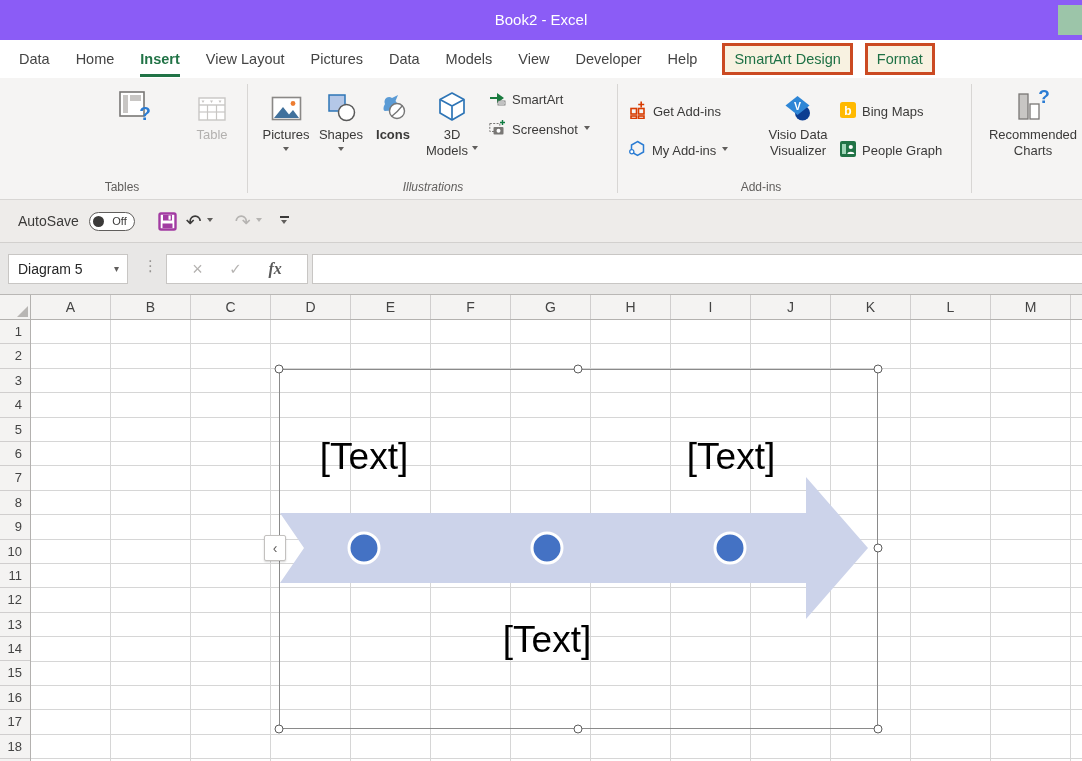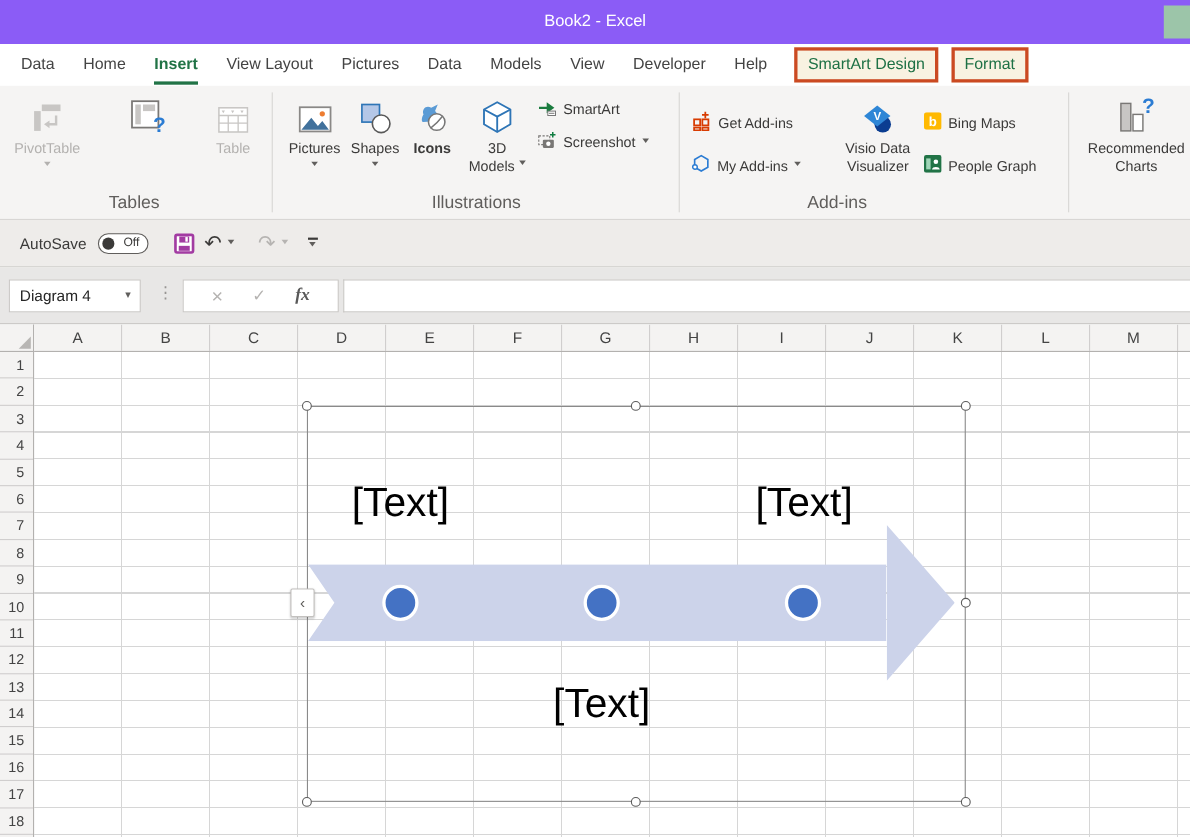--- a/index.html
+++ b/index.html
@@ -14,21 +14,21 @@
   
   .tabrow { position:absolute; top:40px; left:0; width:100%; height:38px; background:#fff; display:flex; align-items:center; padding-left:6px; }
   .tab { position:relative; height:38px; line-height:38px; padding:0 13px; font-size:14.5px; color:#444; white-space:nowrap; }
   .tab.active { color:#217346; font-weight:700; }
   .tab.active::after { content:""; position:absolute; left:13px; right:13px; bottom:1px; height:3px; background:#217346; }
   .tab.boxed { color:#1e7145; height:32px; line-height:26px; border:3px solid #cb4a22; background:#f8f2e1; align-self:center; margin-left:12px; padding:0 9px; font-weight:500; }
 
   
   .ribbon { position:absolute; top:78px; left:0; width:100%; height:122px; background:#f5f4f3; border-bottom:1px solid #d8d6d4; }
   .rdiv { position:absolute; top:6px; bottom:6px; width:1px; background:#d8d6d4; }
-  .grp-label { position:absolute; bottom:5px; font-size:16px; color:#605e5c; text-align:center; }
+  .grp-label { position:absolute; bottom:5px; font-size:12px; color:#605e5c; text-align:center; }
   .rb { position:absolute; top:8px; text-align:center; cursor:default; }
   .rb .ric { height:38px; display:flex; align-items:flex-end; justify-content:center; padding-bottom:2px; }
   .rb .rlbl { font-size:13px; color:#3b3a39; line-height:16px; margin-top:3px; }
   .rb.disabled .rlbl { color:#b3b1af; }
   .rs { position:absolute; display:flex; align-items:center; gap:6px; height:22px; font-size:13px; color:#3b3a39; white-space:nowrap; }
   .cv { display:inline-block; width:0; height:0; border:3.5px solid transparent; border-top:4px solid #605e5c; }
   .cvb { display:block; margin:4px auto 0; width:0; height:0; border:3.5px solid transparent; border-top:4px solid #605e5c; }
   .cvb.dis { border-top-color:#b3b1af; }
   .cv.inl { margin-left:4px; vertical-align:2px; }
 
@@ -101,32 +101,20 @@
       <div class="tab">Models</div>
       <div class="tab">View</div>
       <div class="tab">Developer</div>
       <div class="tab">Help</div>
       <div class="tab boxed">SmartArt Design</div>
       <div class="tab boxed">Format</div>
     </div>
 
   <div class="ribbon">
 
-    <div class="rb disabled" style="left:10px;width:66px;">
-      <div class="ric">
-        <svg width="30" height="30">
-            <rect x="3" y="9" width="6" height="18" fill="#c8c6c4"></rect>
-            <rect x="10" y="3" width="17" height="6" fill="#c8c6c4"></rect>
-            <path d="M23 13 v8 h-8" stroke="#c8c6c4" stroke-width="2.2" fill="none"></path>
-            <path d="M12 21 l5 -3.5 v7 z" fill="#c8c6c4"></path>
-          </svg>
-      </div>
-      <div class="rlbl">PivotTable</div>
-      <span class="cvb dis"></span>
-    </div>
     <div class="rb" style="left:78px;width:114px;">
       <div class="ric">
         <svg width="34" height="32">
             <rect x="2" y="2" width="24" height="24" fill="#fff" stroke="#797775" stroke-width="1.6"></rect>
             <rect x="5" y="5" width="5" height="18" fill="#c8c6c4"></rect>
             <rect x="12" y="5" width="11" height="6" fill="#c8c6c4"></rect>
             <text x="27" y="30" font-size="19" font-weight="bold" fill="#2b7cd3" font-family="Liberation Sans,sans-serif" text-anchor="middle">?</text>
           </svg>
       </div>
     </div>
@@ -203,21 +191,21 @@
         <svg width="17" height="17">
             <rect x="0.8" y="4.5" width="10" height="8" fill="none" stroke="#797775" stroke-width="1" stroke-dasharray="2 1.4"></rect>
             <rect x="4.5" y="8" width="10" height="7.5" rx="1" fill="#797775"></rect>
             <circle cx="9.5" cy="11.7" r="2" fill="#fff"></circle>
             <path d="M13.5 1 v5 M11 3.5 h5" stroke="#107c41" stroke-width="1.4"></path>
           </svg>
       </span>
       <span>Screenshot</span>
       <span class="cv"></span>
     </div>
-    <div class="grp-label" style="left:353px;width:160px;">Illustrations</div>
+    <div class="grp-label" style="left:353px;width:160px;font-style:italic;">Illustrations</div>
     <div class="rdiv" style="left:617px;"></div>
 
     <div class="rs" style="left:629px;top:22px;">
       <span>
         <svg width="18" height="18">
             <g stroke="#d83b01" fill="none" stroke-width="1.6">
               <rect x="2" y="7.5" width="5.5" height="5.5"></rect>
               <rect x="9.5" y="7.5" width="5.5" height="5.5"></rect>
               <rect x="2" y="15" width="5.5" height="2.5"></rect>
               <rect x="9.5" y="15" width="5.5" height="2.5"></rect>
@@ -306,21 +294,21 @@
       <span class="cv" style="margin-left:5px;border-top-color:#b6b4b2;"></span>
     </span>
     <span class="qcust">
       <span class="bar" style="display:block;"></span>
       <span class="cv" style="display:block;margin:0 auto;"></span>
     </span>
   </div>
 
   <div class="frow">
     <div class="namebox">
-      <span>Diagram 4</span>
+      <span>Diagram 5</span>
       <span class="caret">▾</span>
     </div>
     <div class="dots">⋮</div>
     <div class="fxpanel">
       <span class="x">×</span>
       <span class="ck">✓</span>
       <span class="fx">fx</span>
     </div>
     <div class="fbar"></div>
   </div>

